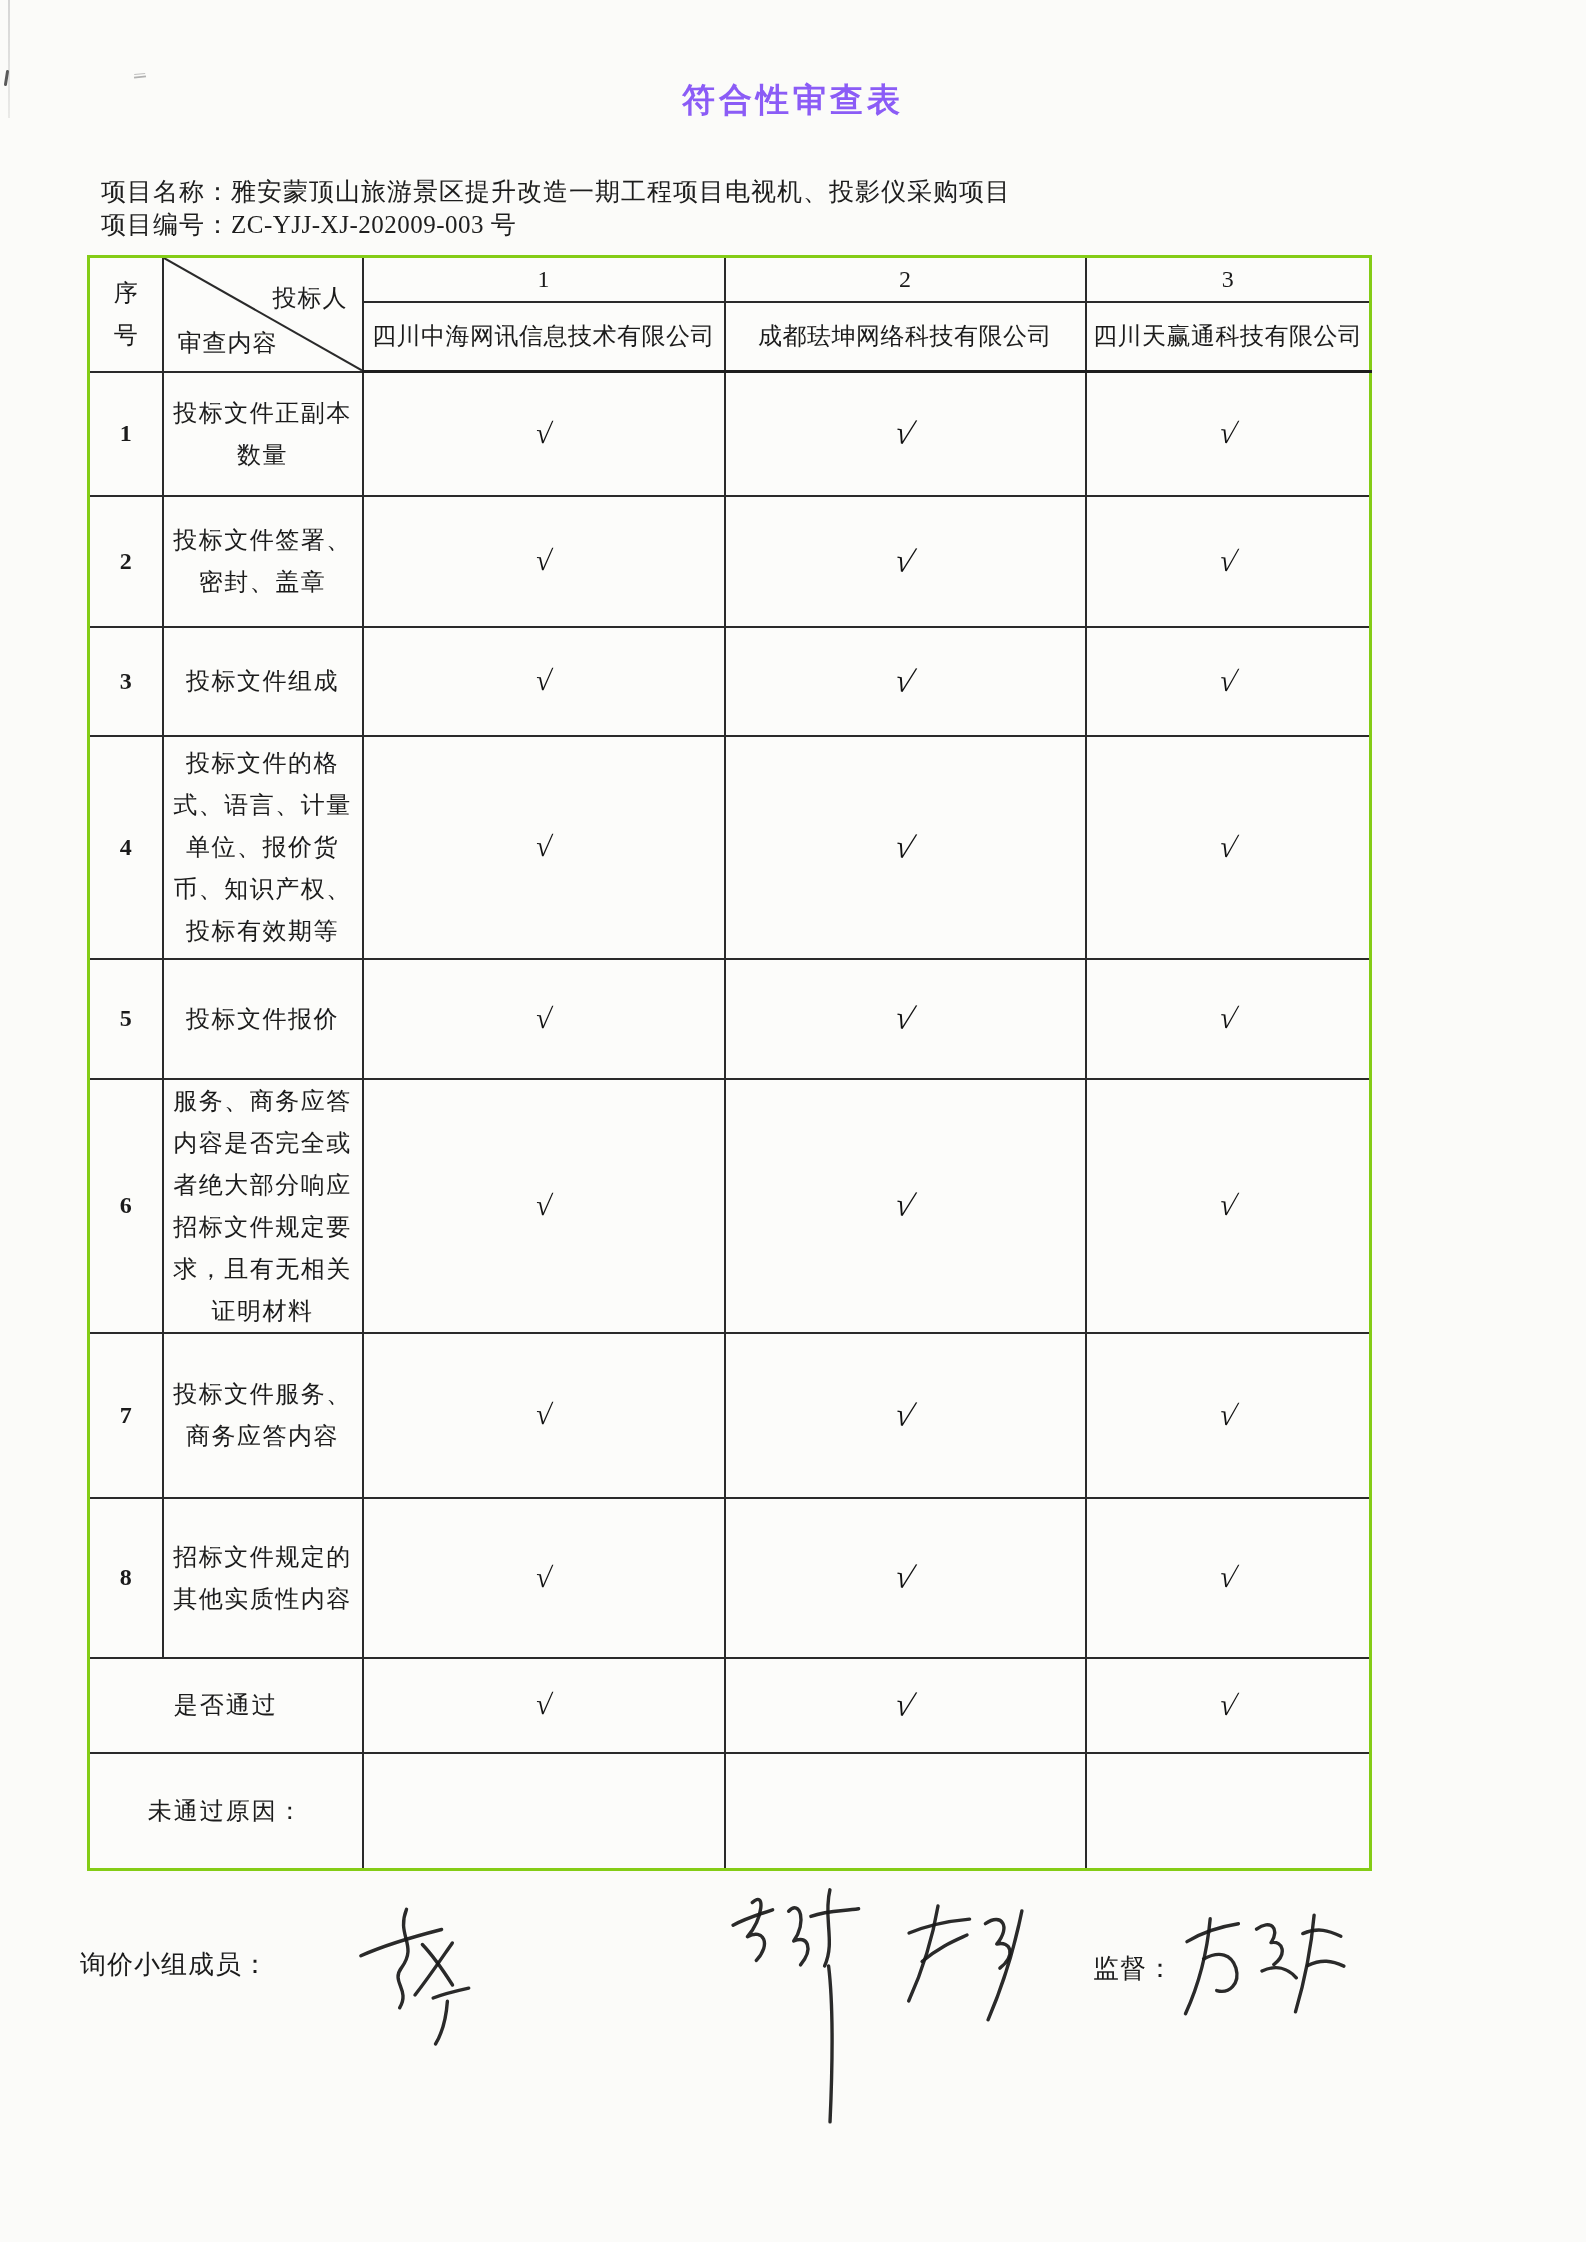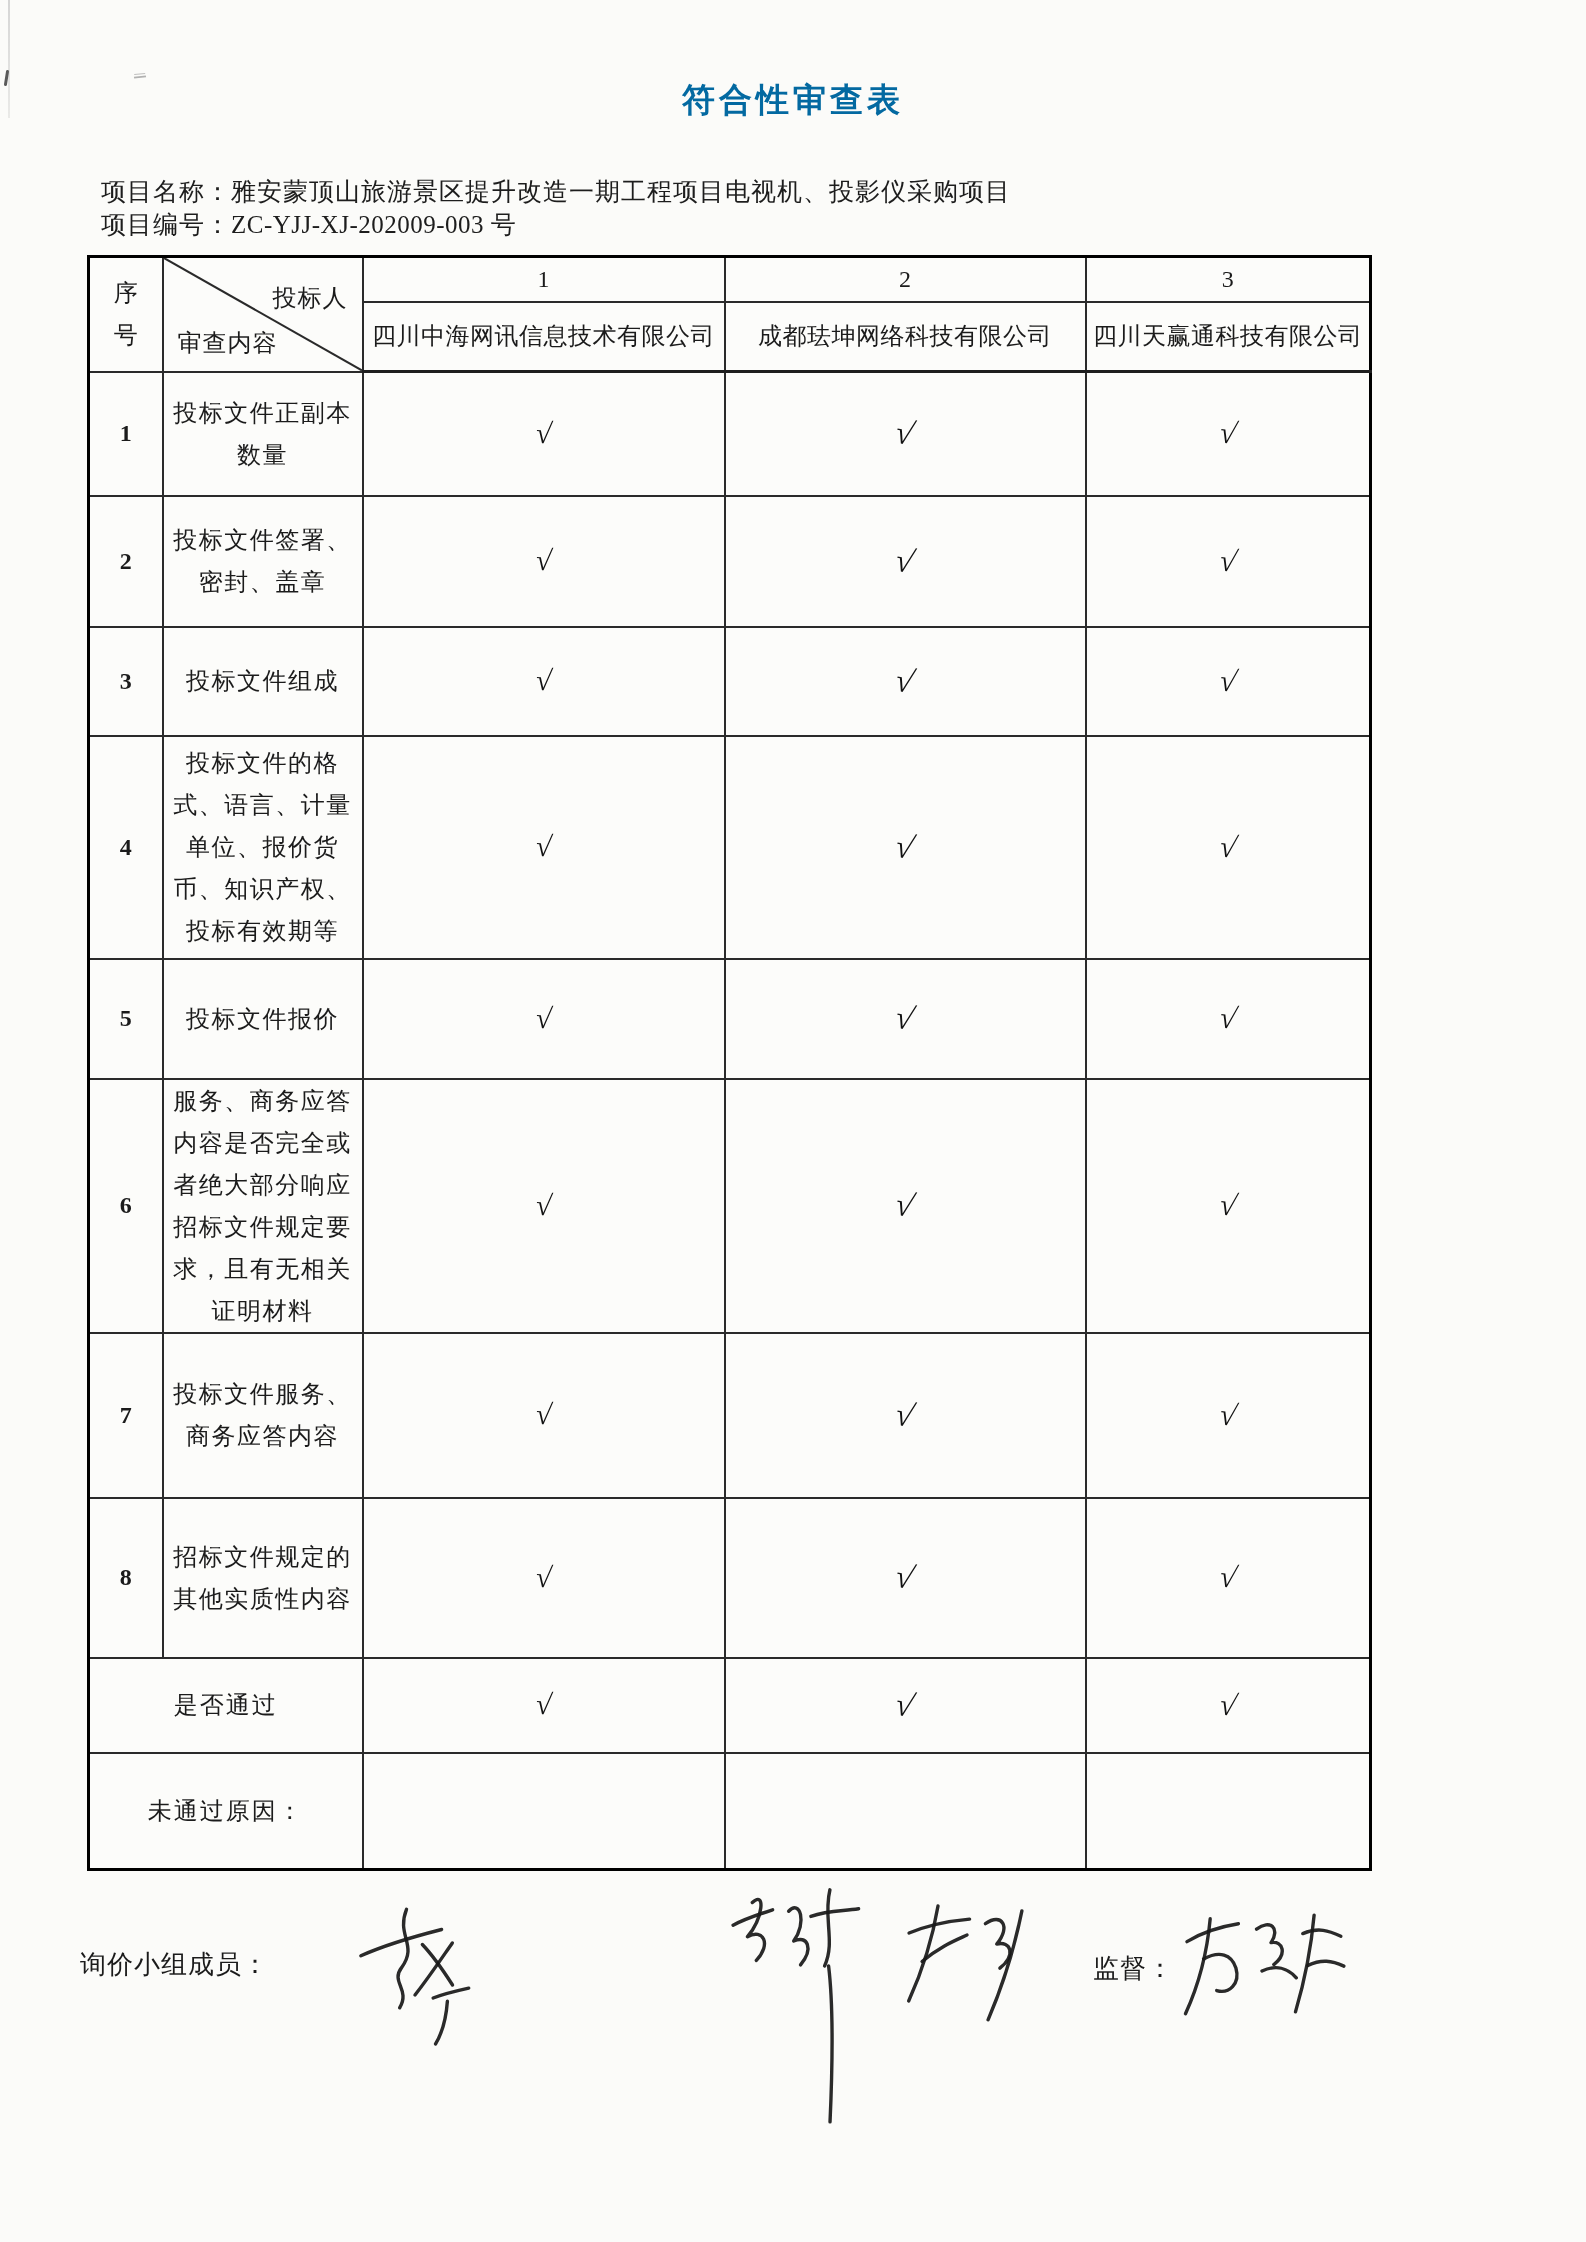--- a/index.html
+++ b/index.html
@@ -24,32 +24,32 @@
   .artifact-smudge {
     position:absolute; left:134px; top:76px; width:12px; height:2px;
     background:#8b8b8b; opacity:.65; transform:rotate(-6deg);
     box-shadow:0 -3px 0 -0.5px #a0a0a0;
   }
 
   
   .doc-title {
     margin:78px 0 0 0; text-align:center;
     font-size:33px; font-weight:700; letter-spacing:4px;
-    color:#0369a1;
+    color:#8b5cf6;
   }
   .meta-line { margin:0 0 0 101px; font-size:25px; letter-spacing:1px; color:#1d1d1d; }
   .meta-line.first { margin-top:52px; }
   .meta-line.second { margin-top:0; }
   .meta-line .code { letter-spacing:0.5px; }
 
   
   table.review {
     border-collapse:collapse; table-layout:fixed;
     width:1282px; margin:14px 0 0 87px;
-    border:3px solid #000000;
+    border:3px solid #84cc16;
     background:#fcfcfa;
   }
   table.review td {
     border:2px solid #2a2a2a;
     padding:0; vertical-align:middle; text-align:center;
     font-size:24px; color:#1b1b1b;
   }
   tr.hdr-names td { border-bottom:3px solid #1e1e1e; }
   td.seq-head span.stack {
     display:inline-block; width:1.15em; line-height:1.75;

